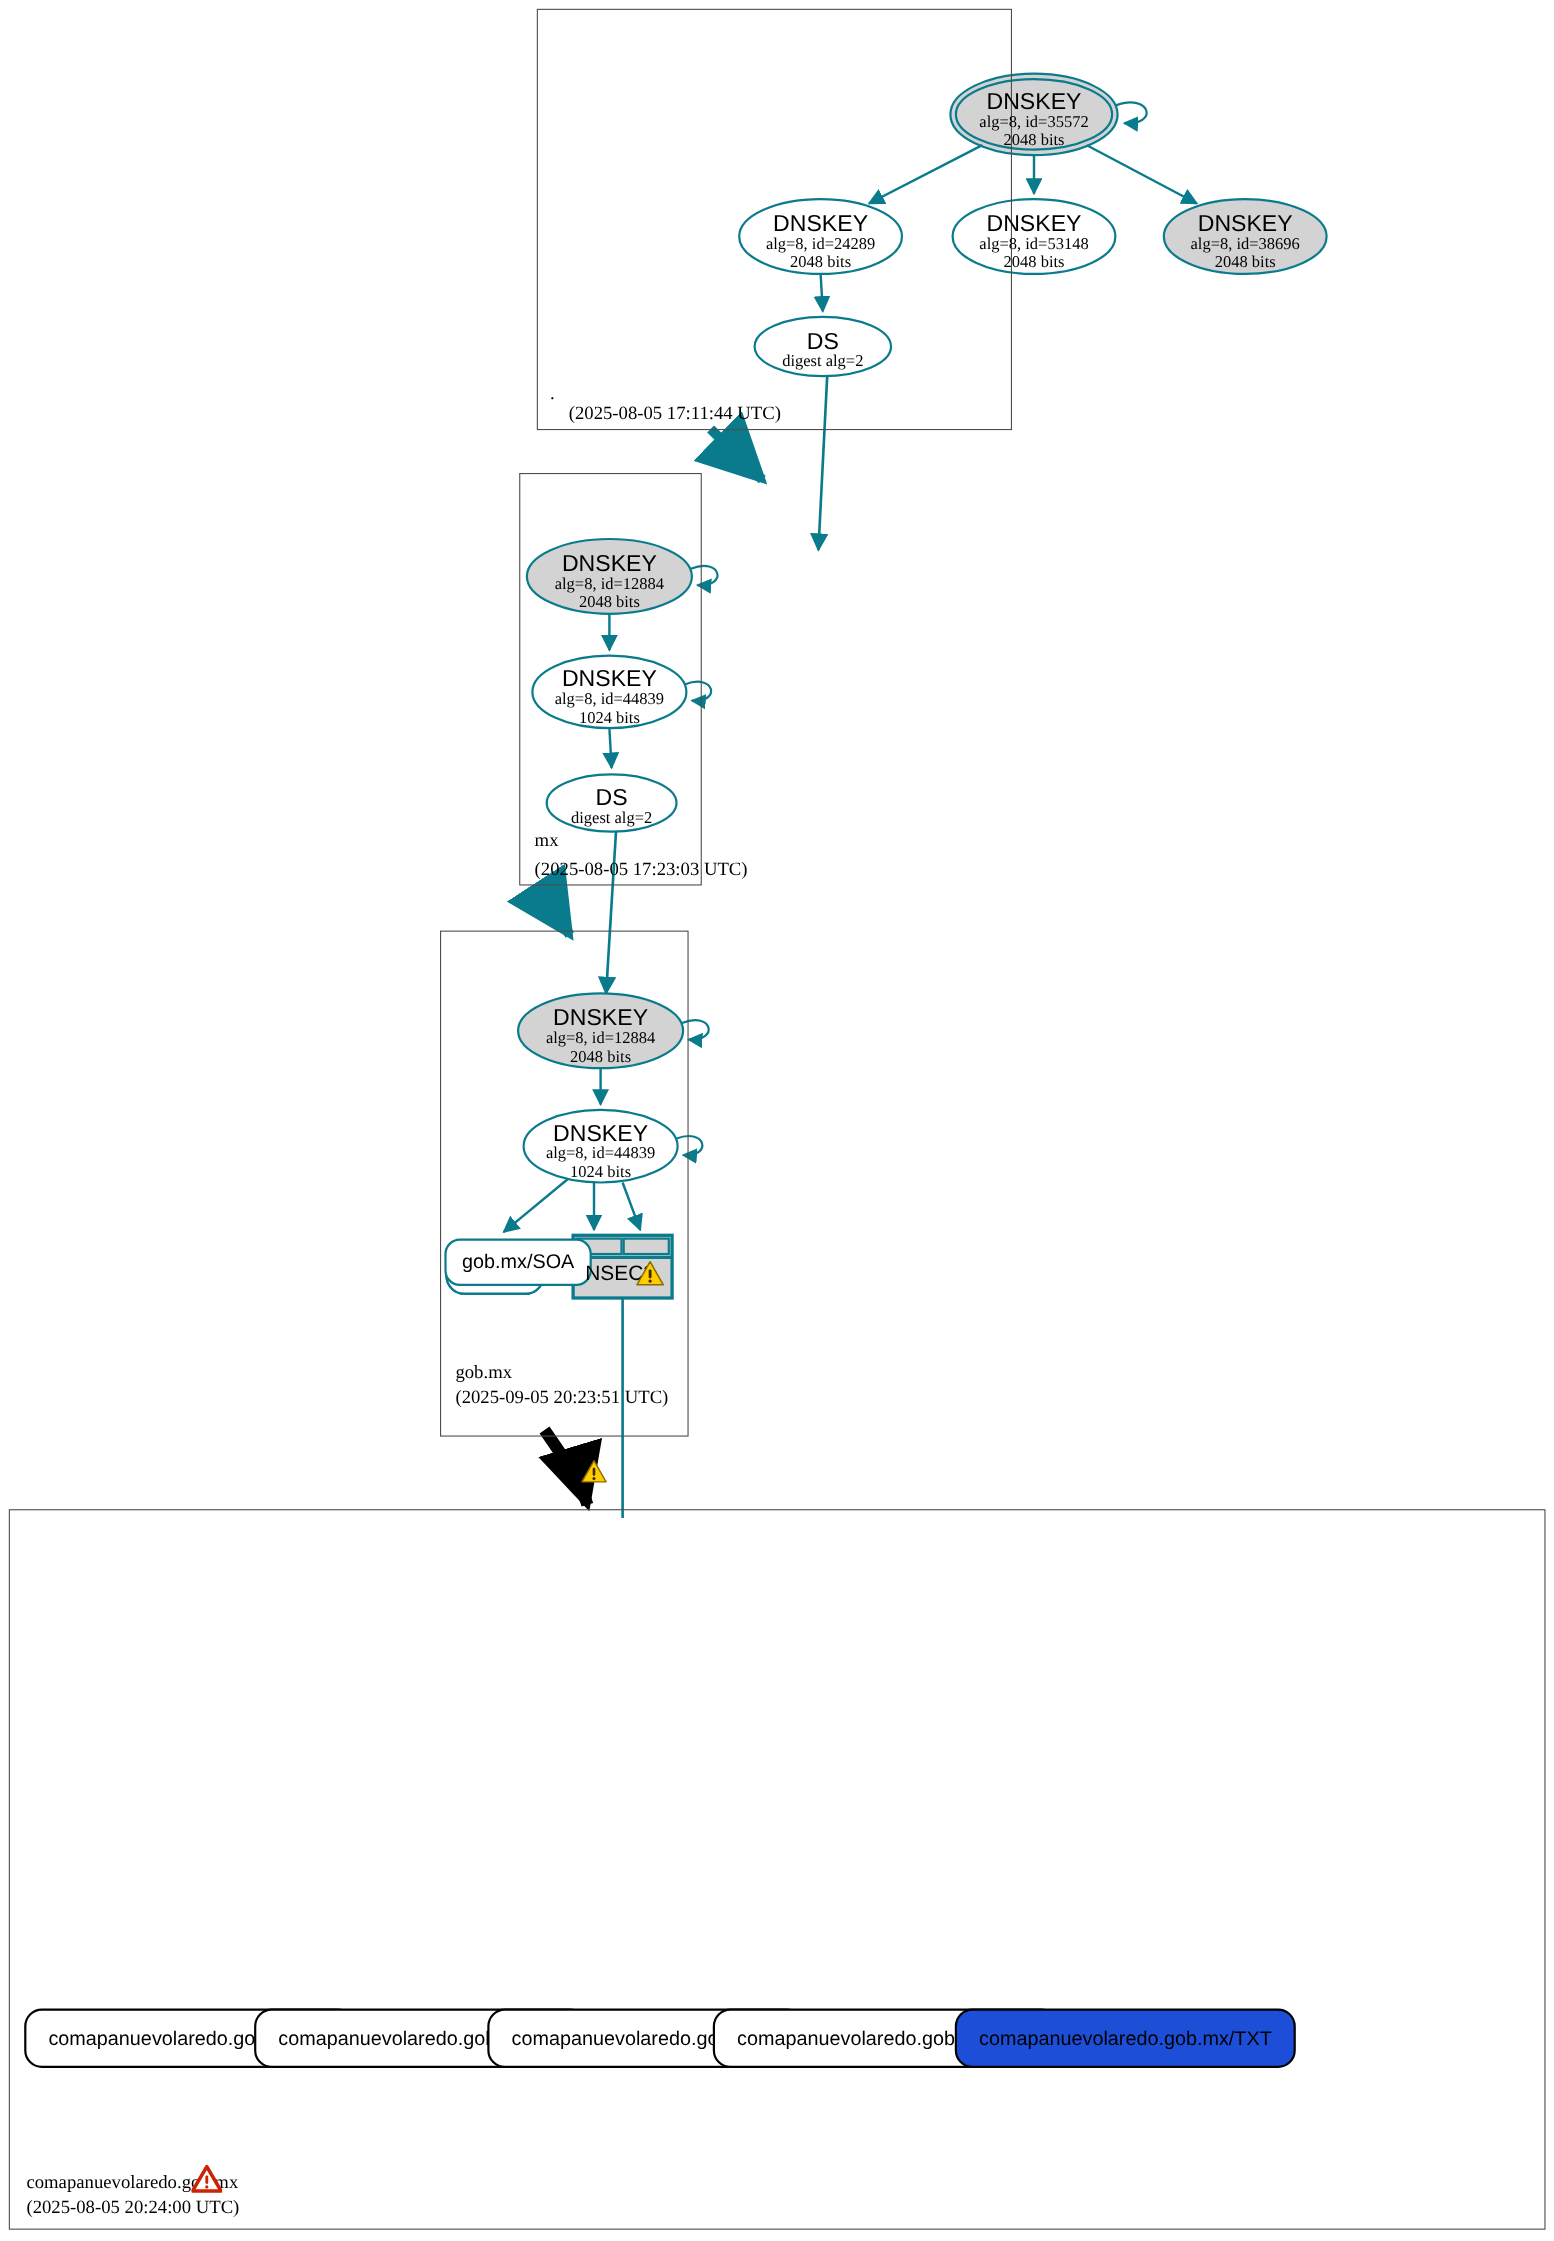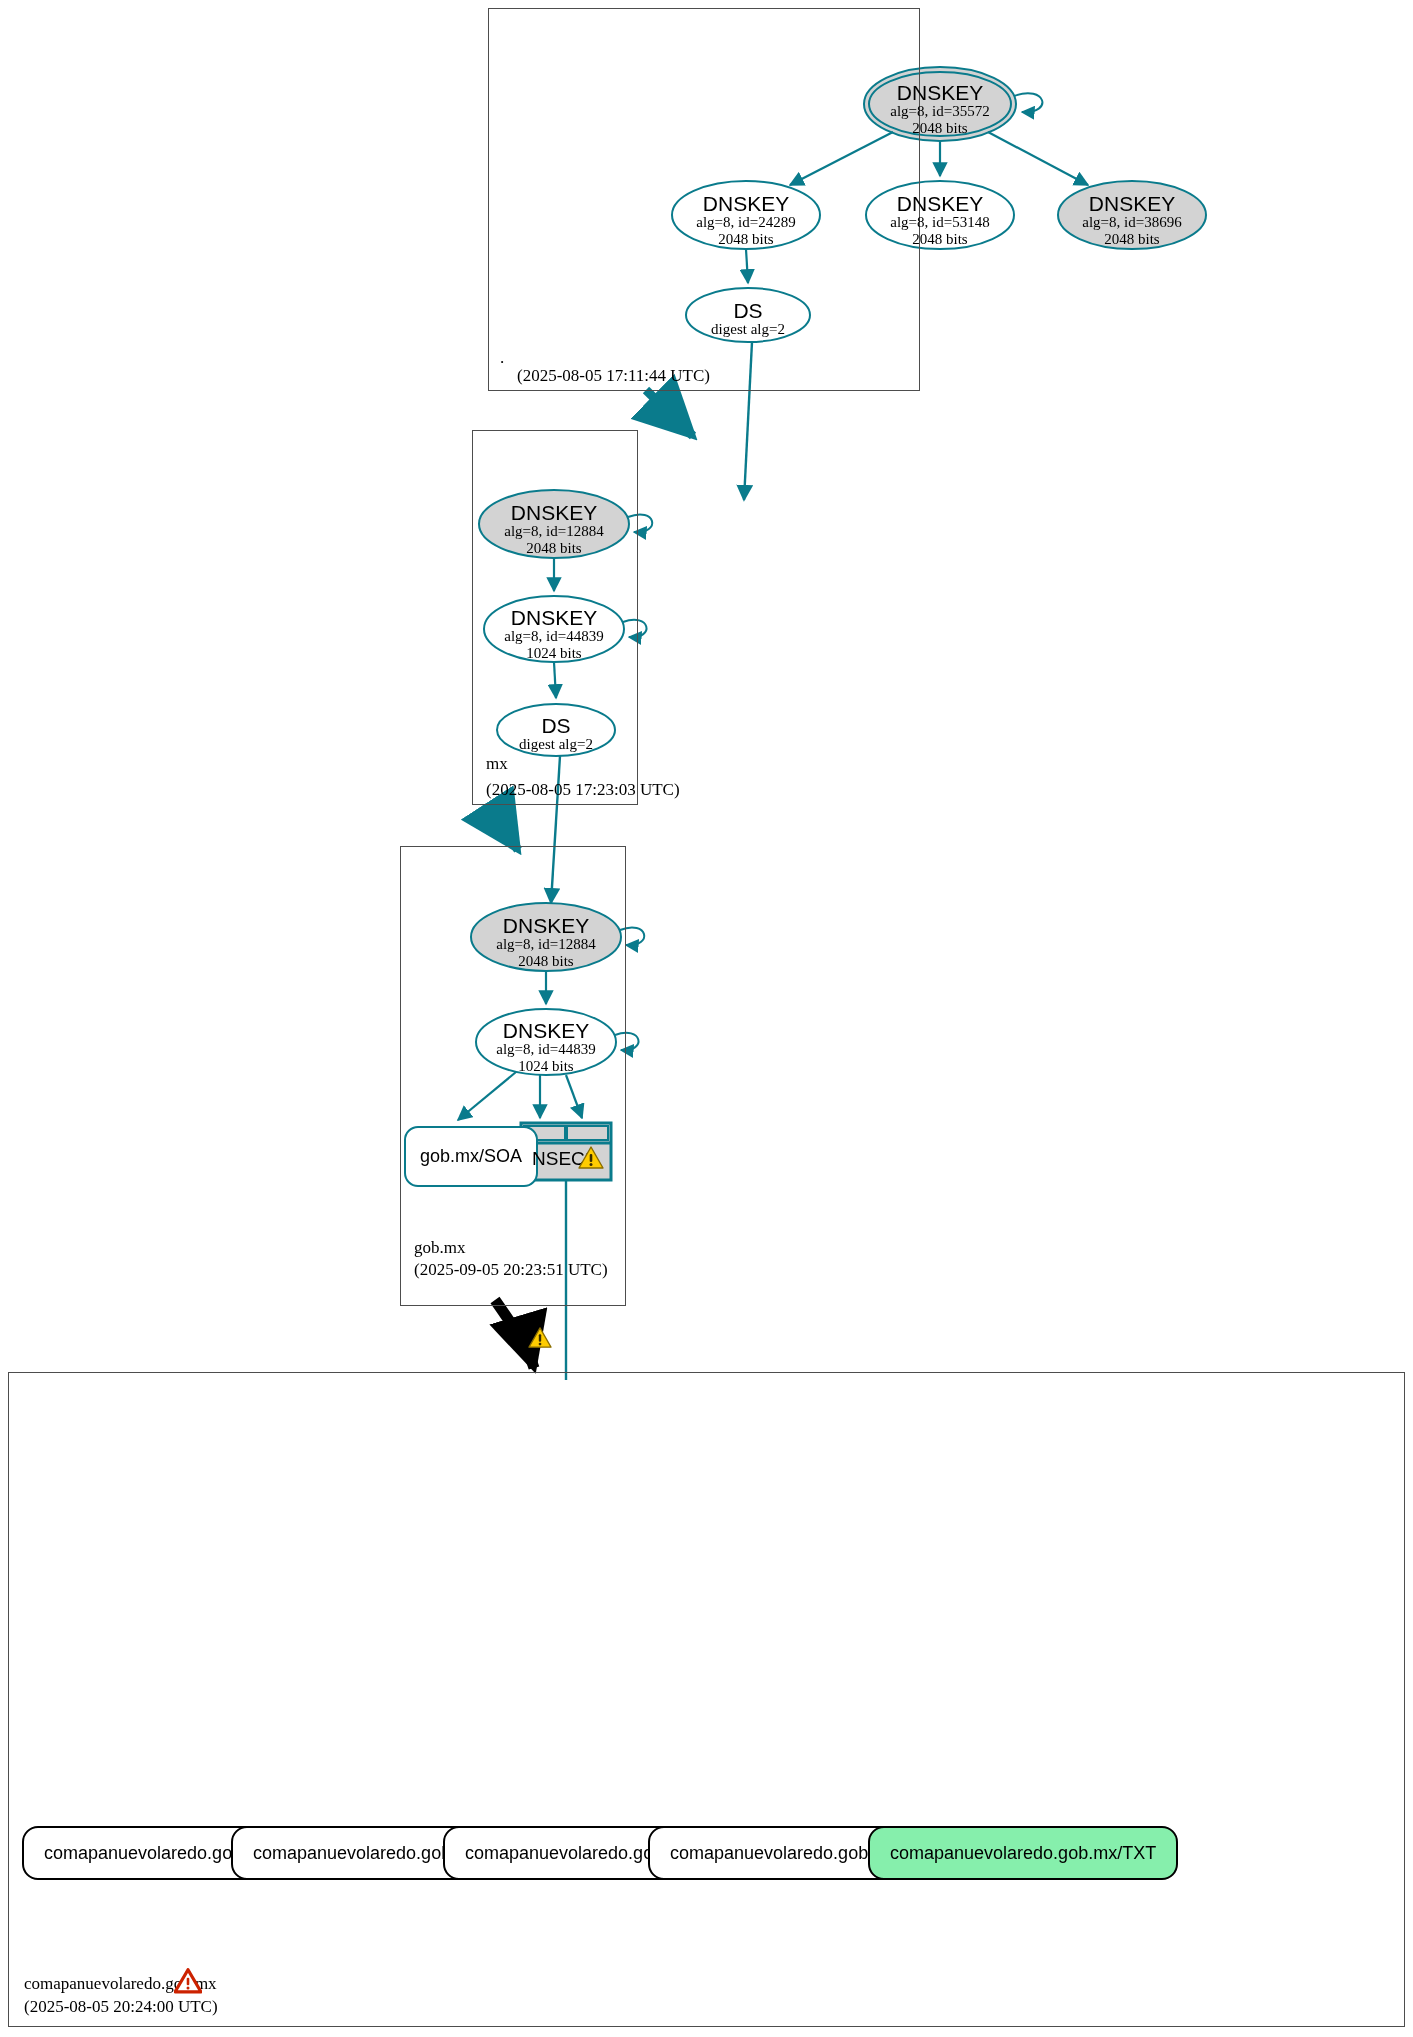--- a/index.html
+++ b/index.html
@@ -247,21 +247,21 @@
     <div class="node-sub">alg=8, id=12884</div>
     <div class="node-sub">2048 bits</div>
   </div>
 
   <div class="node-text" style="left:466px; top:1020px; width:160px;">
     <div class="node-title">DNSKEY</div>
     <div class="node-sub">alg=8, id=44839</div>
     <div class="node-sub">1024 bits</div>
   </div>
 
-  <div style="position:absolute; left:404px; top:1126px; height:61px;
+  <div style="position:absolute; left:404px; top:1126px; height:43px;
               display:flex; align-items:center; justify-content:center;
               padding:0 14px; border:2px solid #0a7b8c; border-radius:14px;
               background:#ffffff; box-sizing:border-box;">
     <span class="rr-label" style="position:static;">gob.mx/SOA</span>
   </div>
 
   <div class="nsec3-label" style="left:532px; top:1148px;">NSEC3</div>
   <div class="warn-wrap" style="left:578px; top:1146px;">
     <svg width="26" height="24" viewBox="0 0 26 24">
       <path d="M13 1 L25 22 L1 22 Z" fill="#ffcc00" stroke="#8a6d00" stroke-width="1.4" stroke-linejoin="round"></path>
@@ -302,21 +302,21 @@
   <div style="position:absolute; left:648px; top:1826px; height:54px;
               display:flex; align-items:center; justify-content:center;
               padding:0 20px; border:2px solid #000000; border-radius:16px;
               background:#ffffff; box-sizing:border-box;">
     <span class="rr-label" style="position:static;">comapanuevolaredo.gob.mx/SOA</span>
   </div>
 
   <div style="position:absolute; left:868px; top:1826px; height:54px;
               display:flex; align-items:center; justify-content:center;
               padding:0 20px; border:2px solid #000000; border-radius:16px;
-              background:#86efac; box-sizing:border-box;">
+              background:#1d4ed8; box-sizing:border-box;">
     <span class="rr-label" style="position:static;">comapanuevolaredo.gob.mx/TXT</span>
   </div>
 
   <div class="warn-wrap" style="left:174px; top:1968px;">
     <svg width="28" height="26" viewBox="0 0 26 24">
       <path d="M13 1.5 L25 22 L1 22 Z" fill="#ffffff" stroke="#cc2200" stroke-width="3" stroke-linejoin="round"></path>
       <rect x="11.8" y="9" width="2.4" height="7" rx="1" fill="#cc2200"></rect>
       <circle cx="13" cy="18.6" r="1.4" fill="#cc2200"></circle>
     </svg>
   </div>

